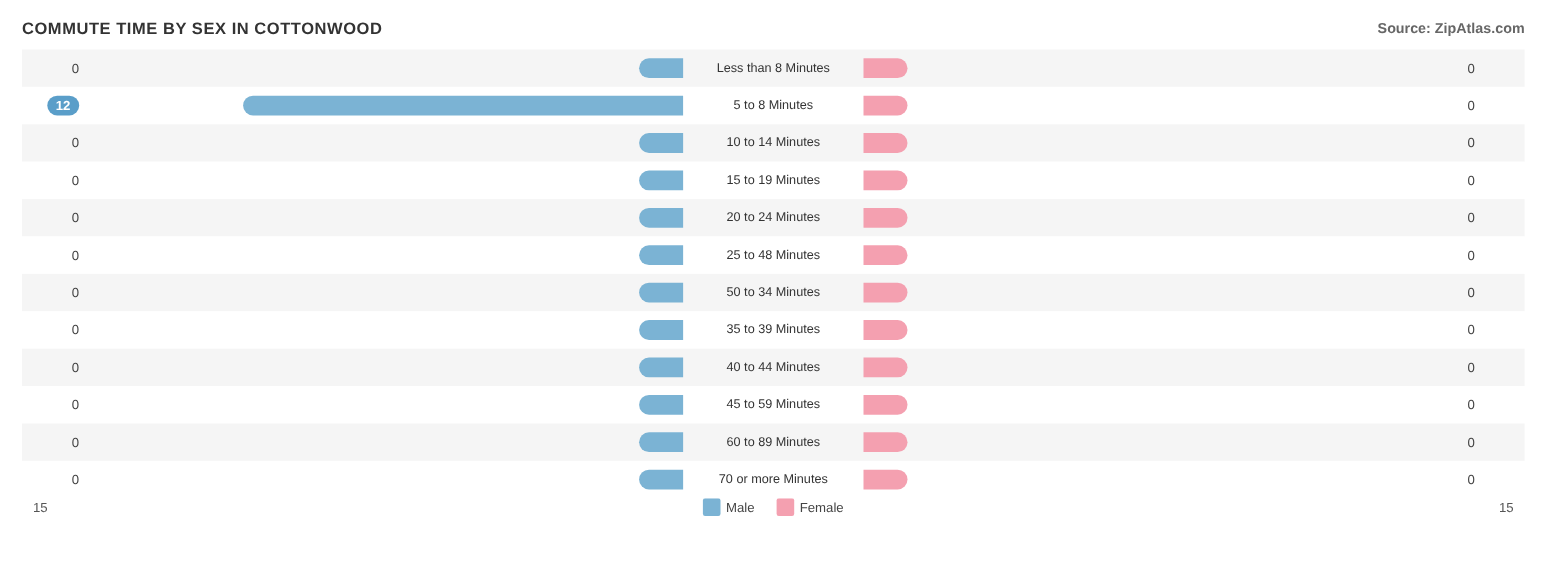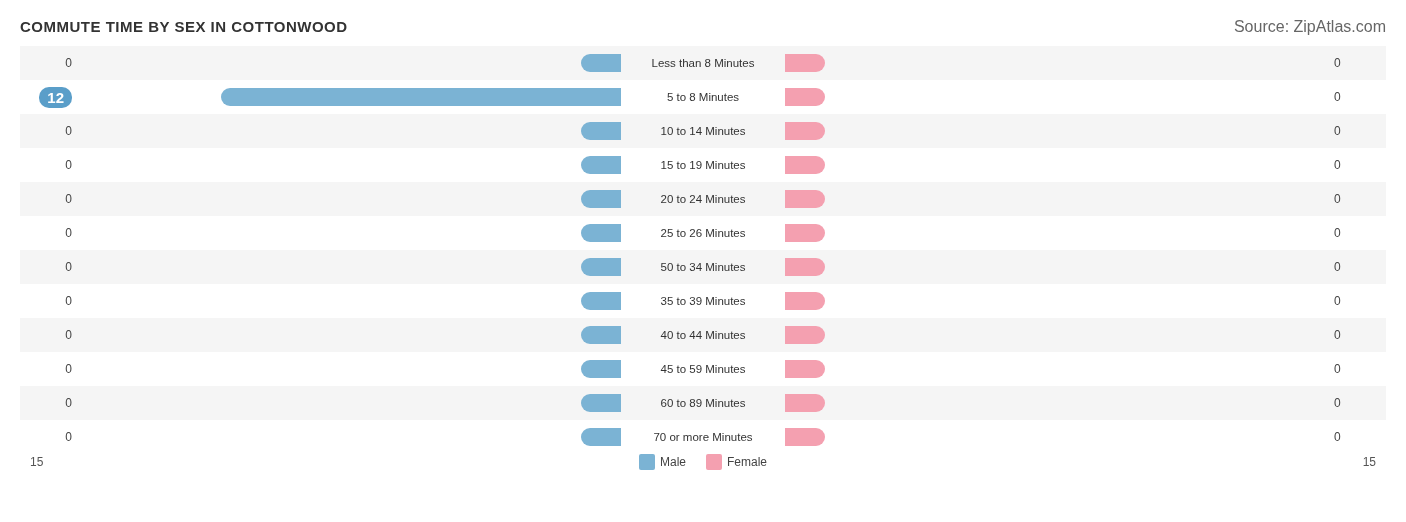--- a/index.html
+++ b/index.html
@@ -24,22 +24,23 @@
       margin-bottom: 10px;
     }
     .chart-title {
       font-size: 15px;
       font-weight: bold;
       color: #333;
       text-transform: uppercase;
       letter-spacing: 0.5px;
     }
     .source-text {
-      font-size: 16px;
+      font-size: 13px;
       color: #666;
+      font-weight: bold;
     }
     .rows-container {
       display: flex;
       flex-direction: column;
       gap: 0px;
       flex: 1;
     }
     .chart-row {
       display: flex;
       align-items: center;
@@ -122,21 +123,21 @@
       font-size: 12px;
       color: #444;
       padding-left: 8px;
       flex-shrink: 0;
     }
     .value-badge {
       background: #5a9ec9;
       color: #fff;
       border-radius: 10px;
       padding: 2px 8px;
-      font-size: 15px;
+      font-size: 12px;
       font-weight: bold;
       text-align: center;
     }
     .bottom-row {
       display: flex;
       justify-content: space-between;
       align-items: center;
       margin-top: 0;
       padding: 0 10px;
     }
@@ -241,21 +242,21 @@
         </div>
       </div>
       <div class="right-value">0</div>
     </div>
       <div class="chart-row">
       <div class="left-value">0</div>
       <div class="bars-center">
         <div class="male-side">
           <div class="male-bar" style="width:40px;"></div>
         </div>
-        <div class="label-center">25 to 26 Minutes</div>
+        <div class="label-center">25 to 48 Minutes</div>
         <div class="female-side">
           <div class="female-bar" style="width:40px;"></div>
         </div>
       </div>
       <div class="right-value">0</div>
     </div>
       <div class="chart-row">
       <div class="left-value">0</div>
       <div class="bars-center">
         <div class="male-side">

